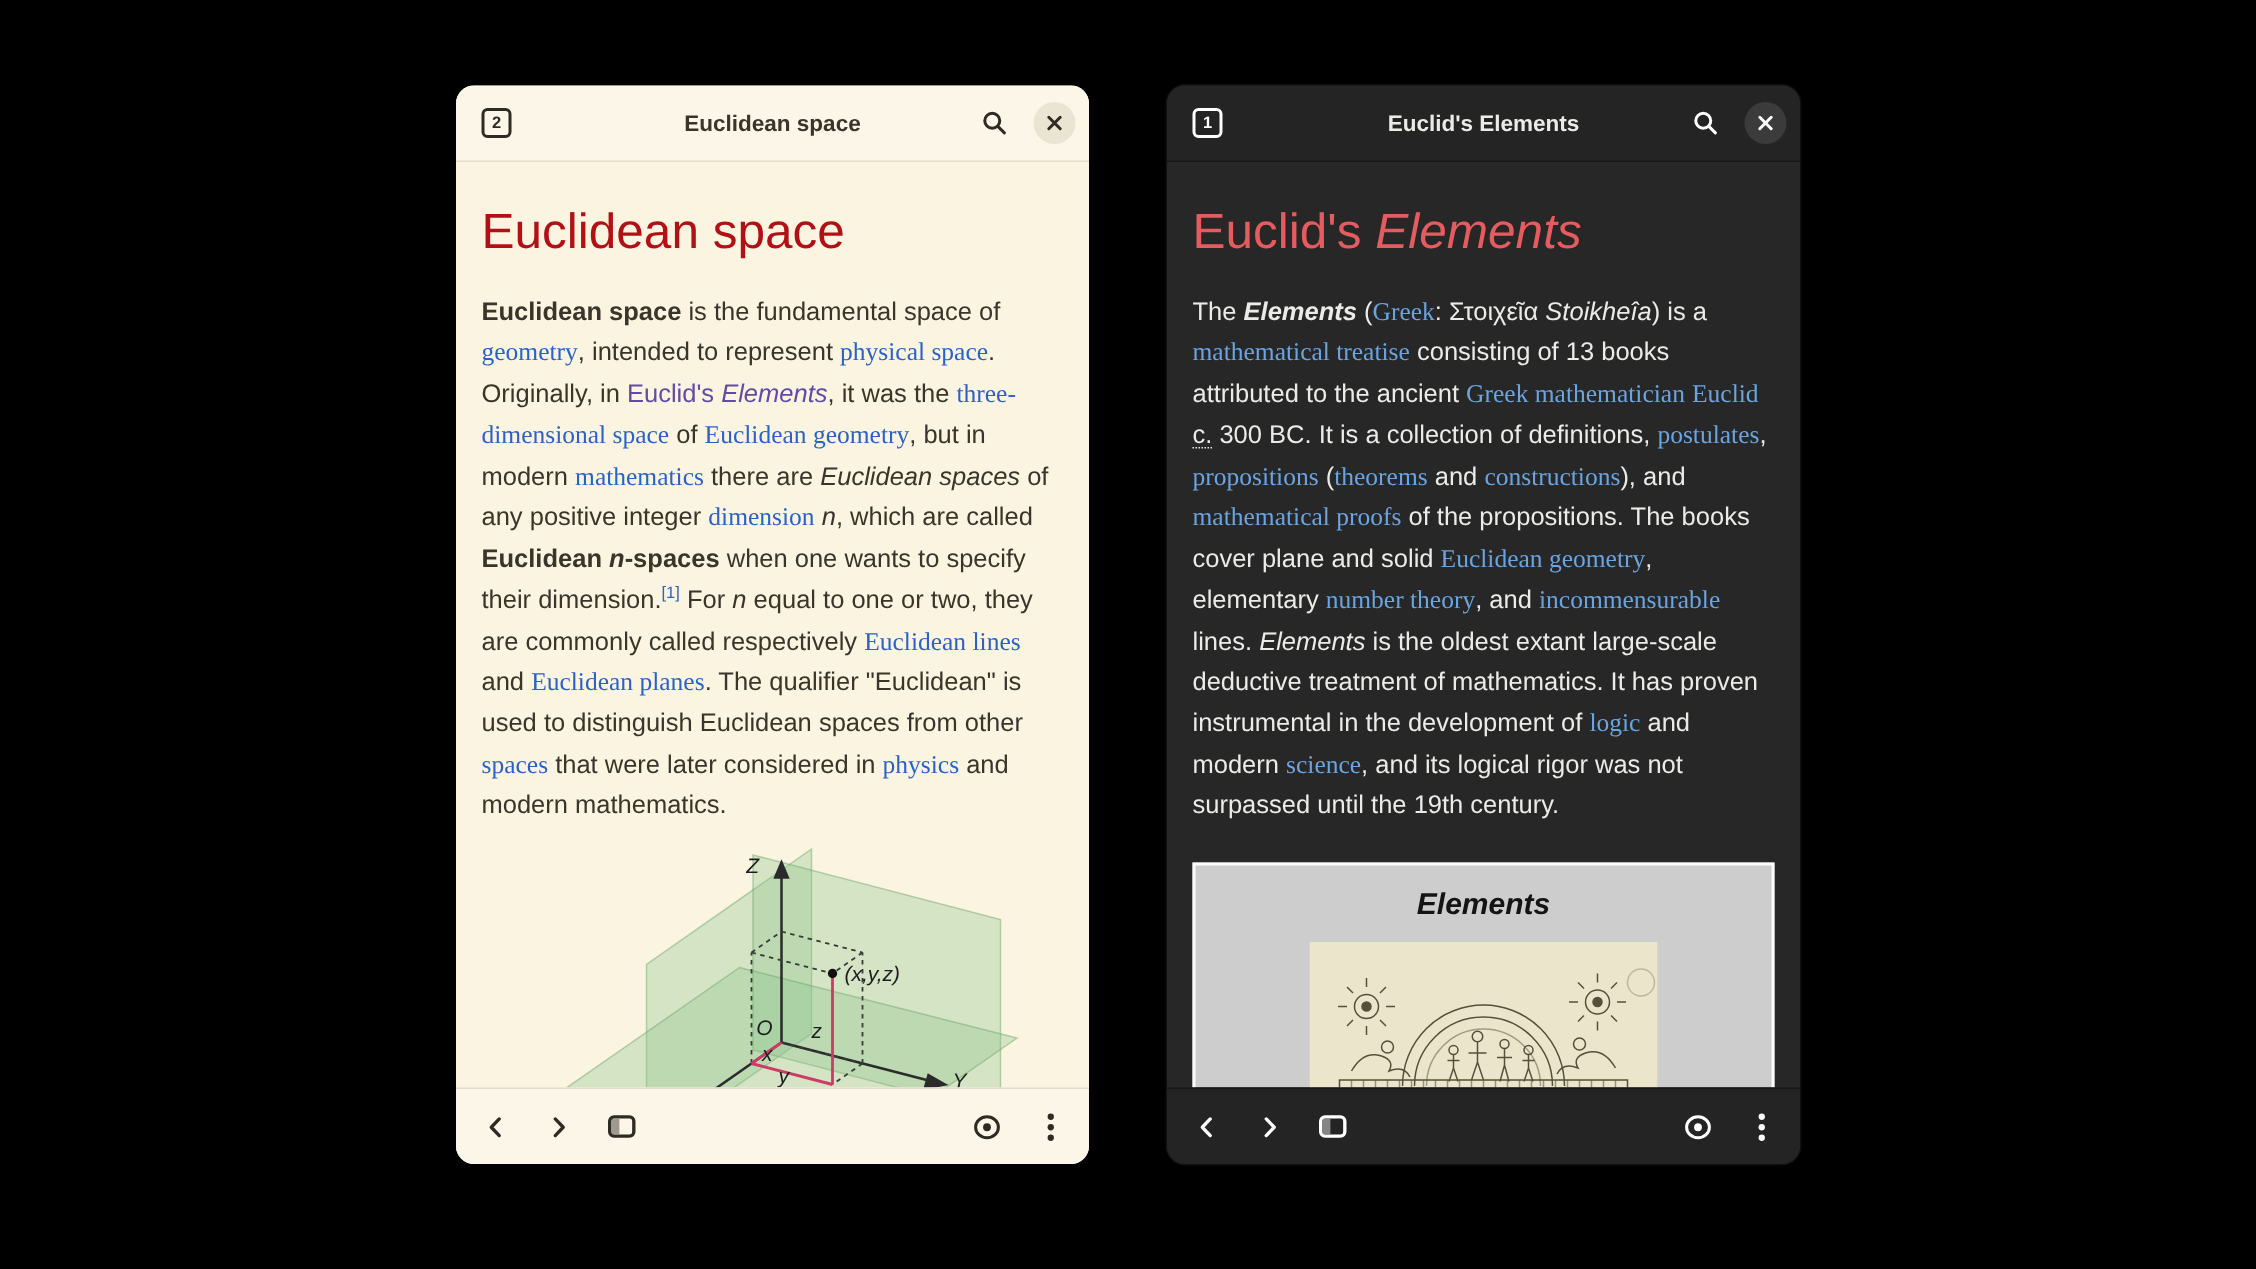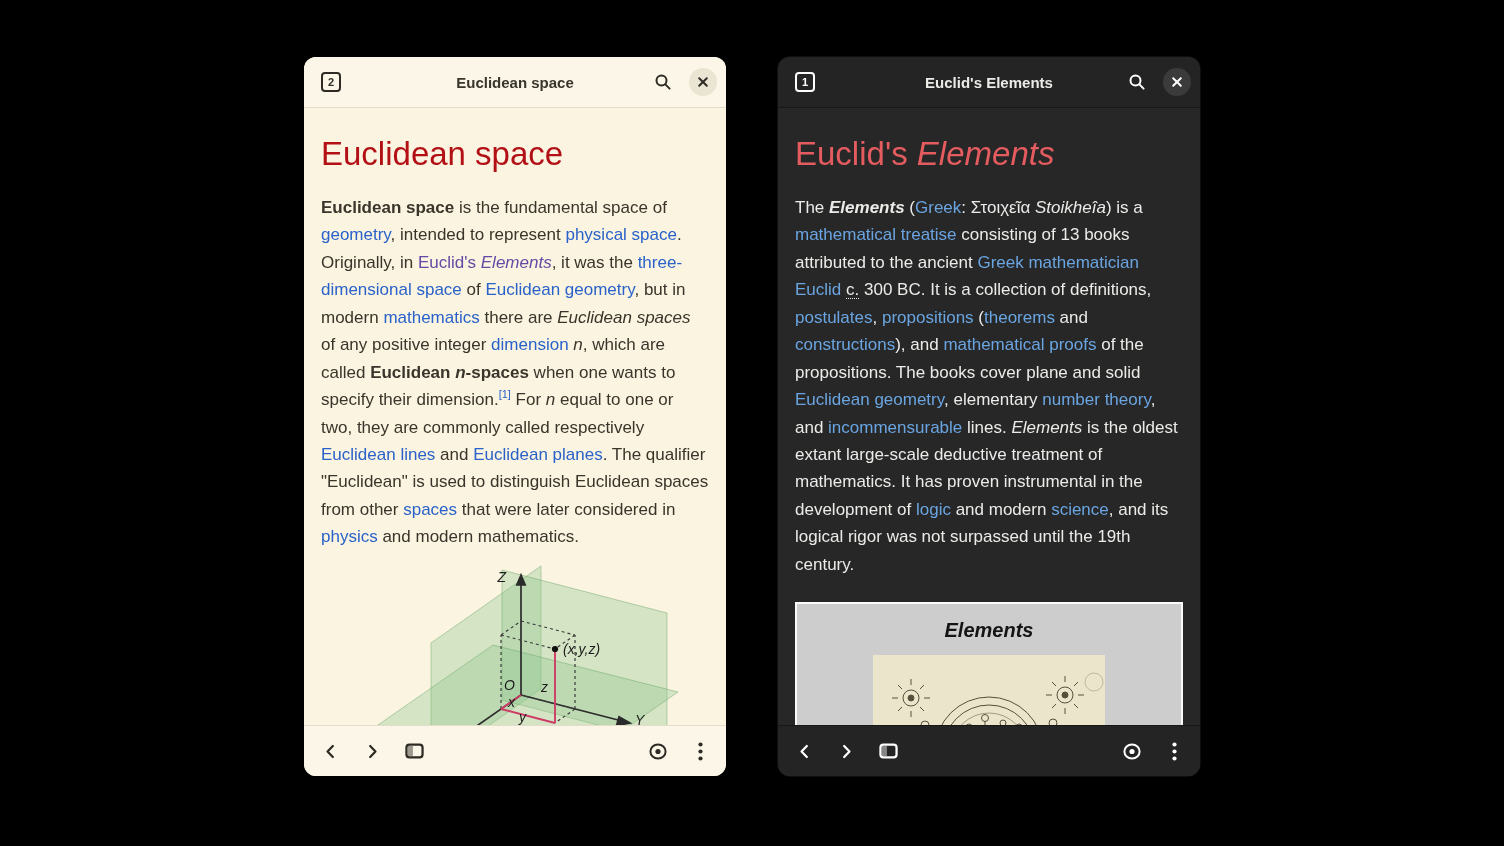--- a/index.html
+++ b/index.html
@@ -50,21 +50,21 @@
   .content{flex:1 1 auto;padding:0 17px;overflow:hidden;position:relative;}
   .article-title{
     margin:27px 0 0;font-size:33px;font-weight:400;line-height:1.15;
     color:var(--title);letter-spacing:0;
   }
   .article-body{margin:21px 0 0;font-size:17px;line-height:1.615;}
   .seg{white-space:pre-wrap;}
   .seg-bold{font-weight:700;}
   .seg-italic{font-style:italic;}
   .seg-bold-italic{font-weight:700;font-style:italic;}
-  .seg-link{color:var(--link);}
+  .seg-link{color:var(--link);font-family:Liberation Serif, serif;}
   .seg-visited{color:var(--visited);}
   .seg-visited-italic{color:var(--visited);font-style:italic;}
   .seg-sup{color:var(--link);font-size:11px;vertical-align:super;line-height:0;}
   .seg-abbr{text-decoration:underline dotted;text-underline-offset:3px;text-decoration-thickness:1px;}
   .figure-wrap{margin-top:14px;}
   .infobox{
     margin-top:24px;background:#cdcdcd;border:2px solid #fbfbfb;
     height:220px;box-sizing:border-box;padding-top:15px;
   }
   .infobox-caption{

